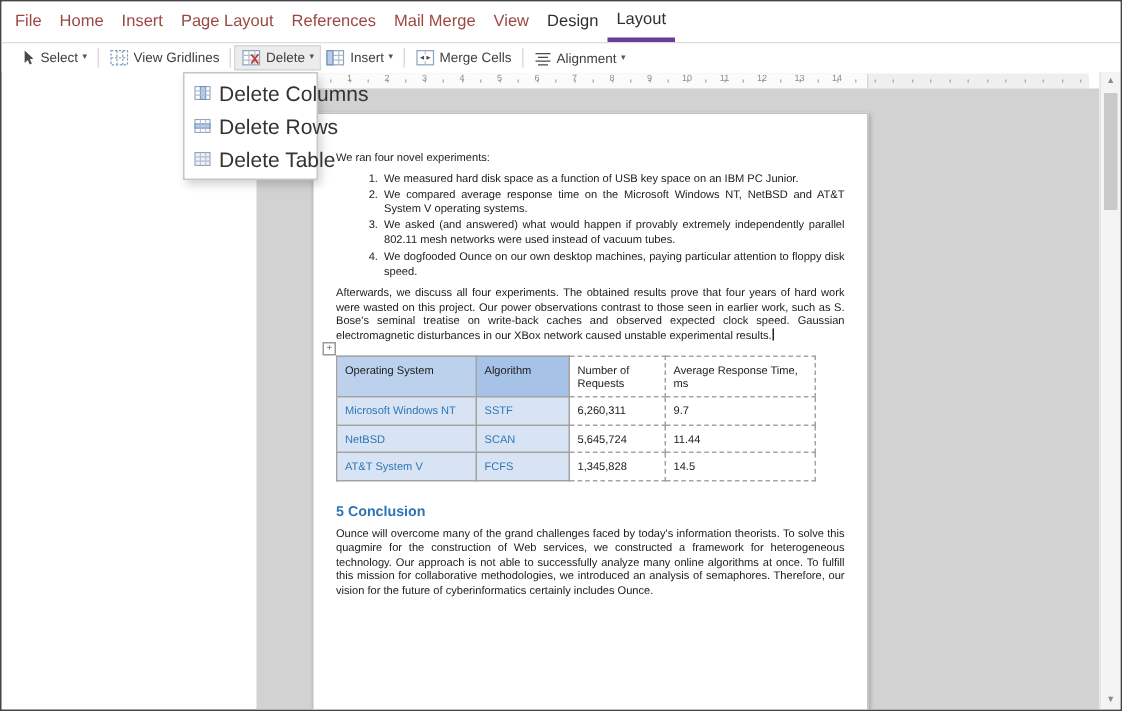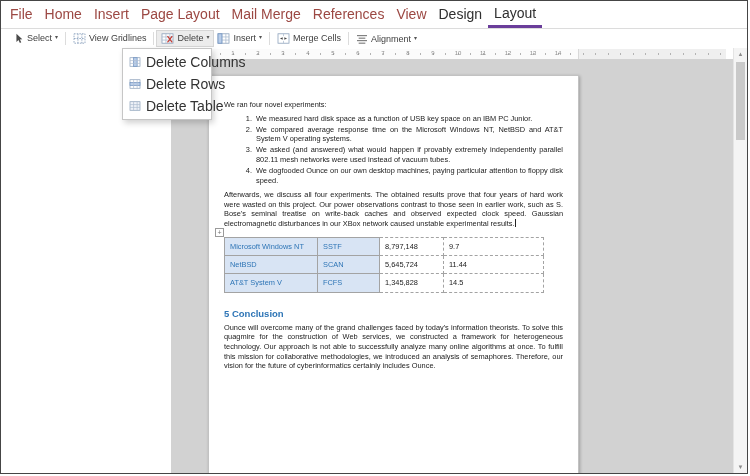--- a/index.html
+++ b/index.html
@@ -10,21 +10,21 @@
     font-family:"Liberation Sans", sans-serif; color:#333;
   }
 
   
   .tabbar {
     position:absolute; top:0; left:0; right:0; height:28px;
     display:flex; align-items:stretch; padding-left:3px;
     background:#fff; border-bottom:1px solid #dcdcdc;
   }
   .tab {
-    padding:0 6px; line-height:27px; font-size:14px;
+    padding:0 6px; line-height:27px; font-size:11px;
     color:var(--tab-text,#9c4843); cursor:pointer; white-space:nowrap;
   }
   .tab.contextual { color:var(--contextual-tab-text,#2f2f2f); font-weight:400; }
   .tab.active { border-bottom:3px solid var(--active-tab-underline,#6a3d9a); line-height:24px; }
 
   
   .toolbar {
     position:absolute; top:28px; left:0; right:0; height:19px;
     display:flex; align-items:center; padding-left:8px; background:#fff;
   }
@@ -110,22 +110,22 @@
 </head>
 <body>
 
 <div class="app">
 
   <div class="tabbar">
     <div class="tab">File</div>
     <div class="tab">Home</div>
     <div class="tab">Insert</div>
     <div class="tab">Page Layout</div>
+    <div class="tab">References</div>
     <div class="tab">Mail Merge</div>
-    <div class="tab">References</div>
     <div class="tab">View</div>
     <div class="tab contextual">Design</div>
     <div class="tab contextual active">Layout</div>
   </div>
 
   <div class="toolbar">
     <button class="tbtn">
       <span class="icon">
         <svg width="11" height="11" viewBox="0 0 16 16">
             <path d="M5 1 L5 13 L8 10.2 L10 14.5 L12 13.6 L10 9.4 L13.5 9 Z" fill="#4a4a4a"></path>
@@ -267,23 +267,29 @@
         <div class="tbl-handle">+</div>
         <table class="results">
           <colgroup>
               <col style="width:93px">
               <col style="width:62px">
               <col style="width:64px">
               <col style="width:100px">
             </colgroup>
           <tbody>
             <tr>
+              <th class="h-sel1">Operating System</th>
+              <th class="h-sel2">Algorithm</th>
+              <th>Number of Requests</th>
+              <th>Average Response Time, ms</th>
+            </tr>
+            <tr>
               <td class="b-sel">Microsoft Windows NT</td>
               <td class="b-sel">SSTF</td>
-              <td>8,797,148</td>
+              <td>6,260,311</td>
               <td>9.7</td>
             </tr>
             <tr>
               <td class="b-sel">NetBSD</td>
               <td class="b-sel">SCAN</td>
               <td>5,645,724</td>
               <td>11.44</td>
             </tr>
             <tr>
               <td class="b-sel">AT&amp;T System V</td>

